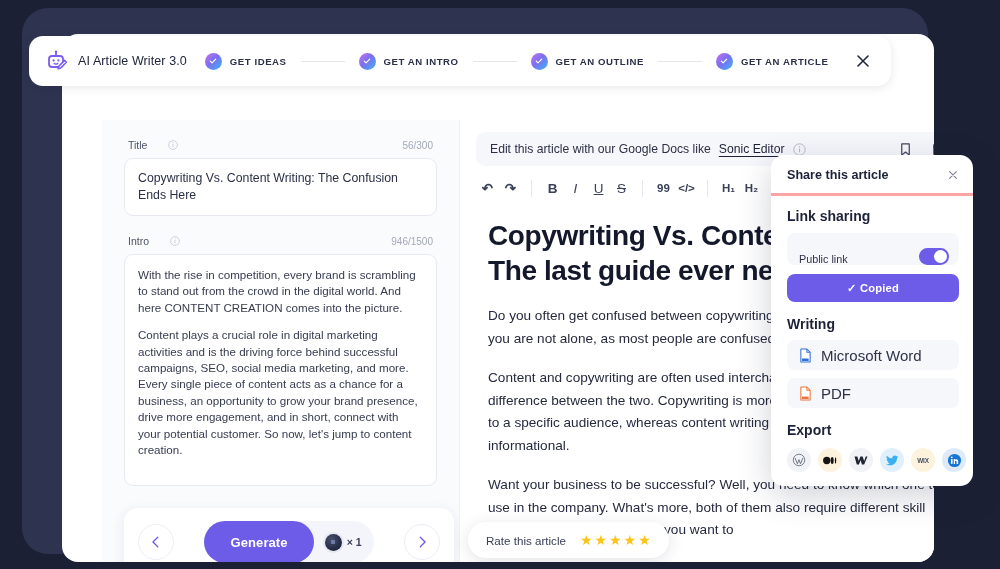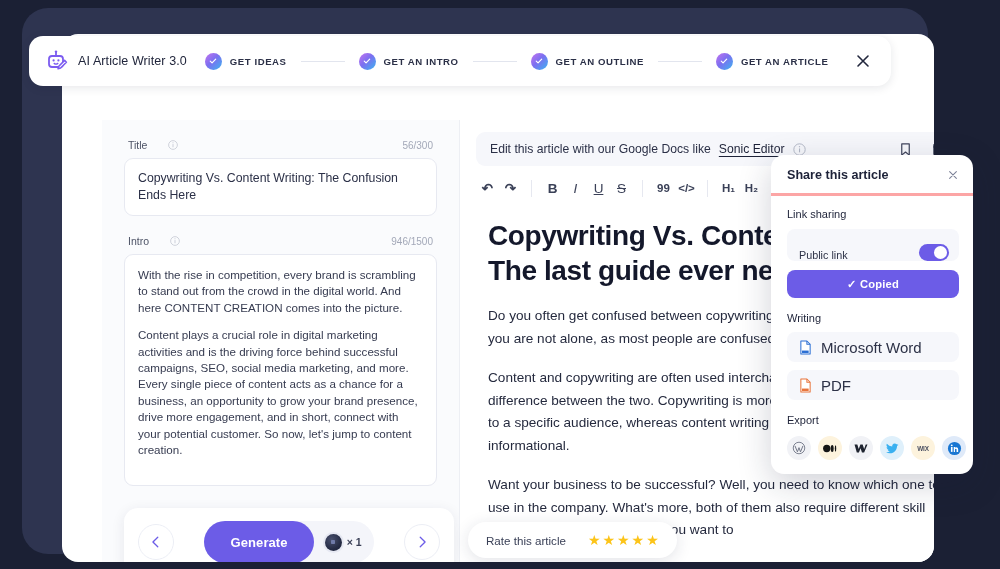--- a/index.html
+++ b/index.html
@@ -161,21 +161,21 @@
   }
   .art-p {
     font-size: 13.6px; line-height: 22.5px; color: #252a3e;
     margin-top: 17px; width: 452px;
   }
 
   
   .rate-pill {
     position: absolute; left: 8px; bottom: 30px;
     background: #fff; border-radius: 22px;
-    height: 36px; display: flex; align-items: center; gap: 22px;
+    height: 36px; display: flex; align-items: center; gap: 14px;
     padding: 0 18px;
     box-shadow: 0 3px 16px rgba(30,35,70,.13);
     z-index: 18;
   }
   .rate-text { font-size: 11.6px; color: #3a4057; }
   .stars { display: flex; gap: 2px; }
   .star { color: #fcc419; font-size: 14px; line-height: 1; cursor: pointer; }
 
   .option-pill {
     position: absolute; right: 12px; bottom: 30px;
@@ -202,21 +202,21 @@
     z-index: 40;
     overflow: hidden;
   }
   .share-head {
     display:flex; align-items:center; justify-content: space-between;
     padding: 13px 14px 11px 16px;
     border-bottom: 3px solid #fca5a5;
   }
   .share-title { font-size: 12.6px; font-weight: 700; color: #1d2238; }
   .share-body { padding: 12px 14px 14px 16px; }
-  .share-sec { font-size: 11px; font-weight: 400; color: #1d2238; }
+  .share-sec { font-size: 14px; font-weight: 700; color: #1d2238; }
   .share-sec.mt { margin-top: 14px; }
   .link-row {
     margin-top: 9px; height: 32px;
     background: #f6f7fb; border-radius: 8px;
     display:flex; align-items:flex-end; justify-content: space-between;
     padding: 0 10px 0 12px;
   }
   .link-label { font-size: 10.8px; color: #2d3247; }
   .toggle {
     width: 30px; height: 17px; border-radius: 9px; background: #6c5ce7;

